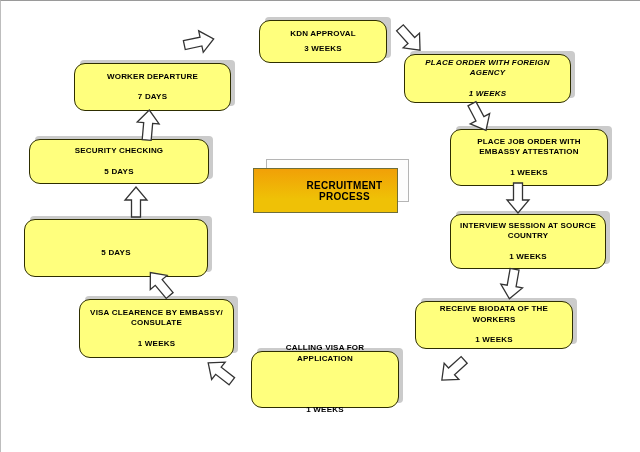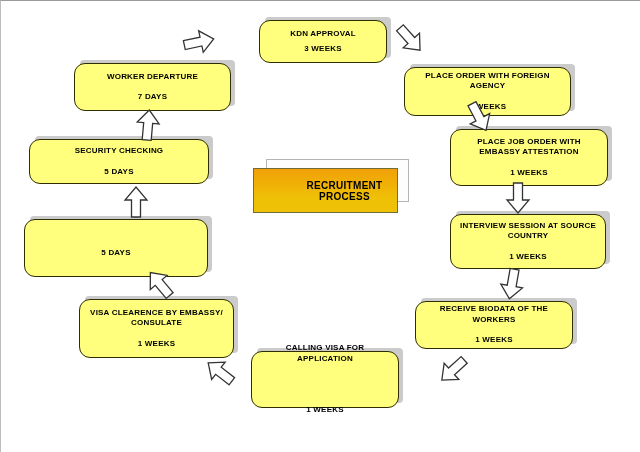--- a/index.html
+++ b/index.html
@@ -59,21 +59,21 @@
 
 <div class="canvas">
   <div class="center-box" id="center-box" style="left:252px; top:167px; width:145px; height:45px;">
     <span>RECRUITMENT PROCESS</span>
   </div>
 
 <div class="step tight" style="left: 258px; top: 19px; width: 128px; height: 43px;">
       <span class="title">KDN APPROVAL</span>
       <span class="duration">3 WEEKS</span>
     </div>
-    <div class="step" style="left: 403px; top: 66px; width: 167px; height: 49px;">
+    <div class="step" style="left: 403px; top: 53px; width: 167px; height: 49px; font-style: italic;">
       <span class="title">PLACE ORDER WITH FOREIGN AGENCY</span>
       <span class="duration">1 WEEKS</span>
     </div>
     <div class="step" style="left: 449px; top: 128px; width: 158px; height: 57px;">
       <span class="title">PLACE JOB ORDER WITH EMBASSY ATTESTATION</span>
       <span class="duration">1 WEEKS</span>
     </div>
     <div class="step" style="left: 449px; top: 213px; width: 156px; height: 55px;">
       <span class="title">INTERVIEW SESSION AT SOURCE COUNTRY</span>
       <span class="duration">1 WEEKS</span>

